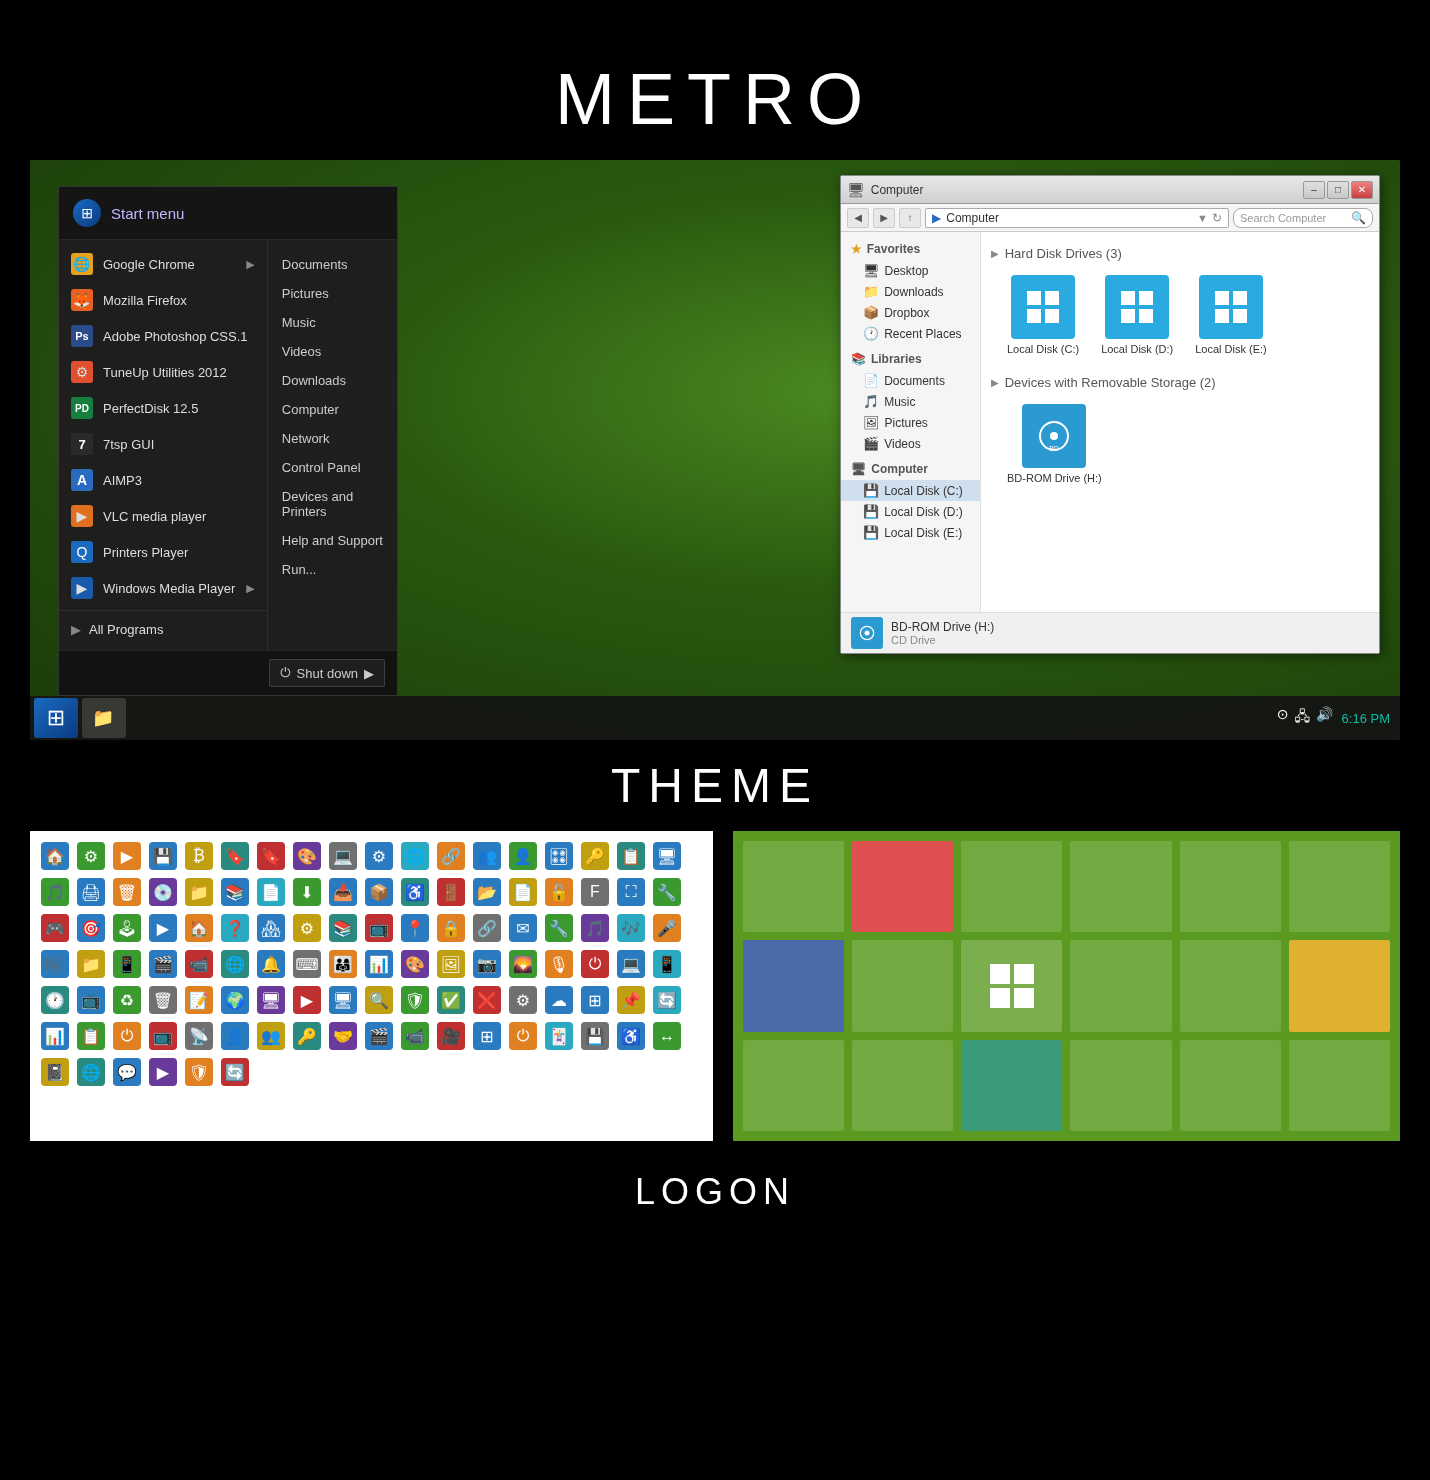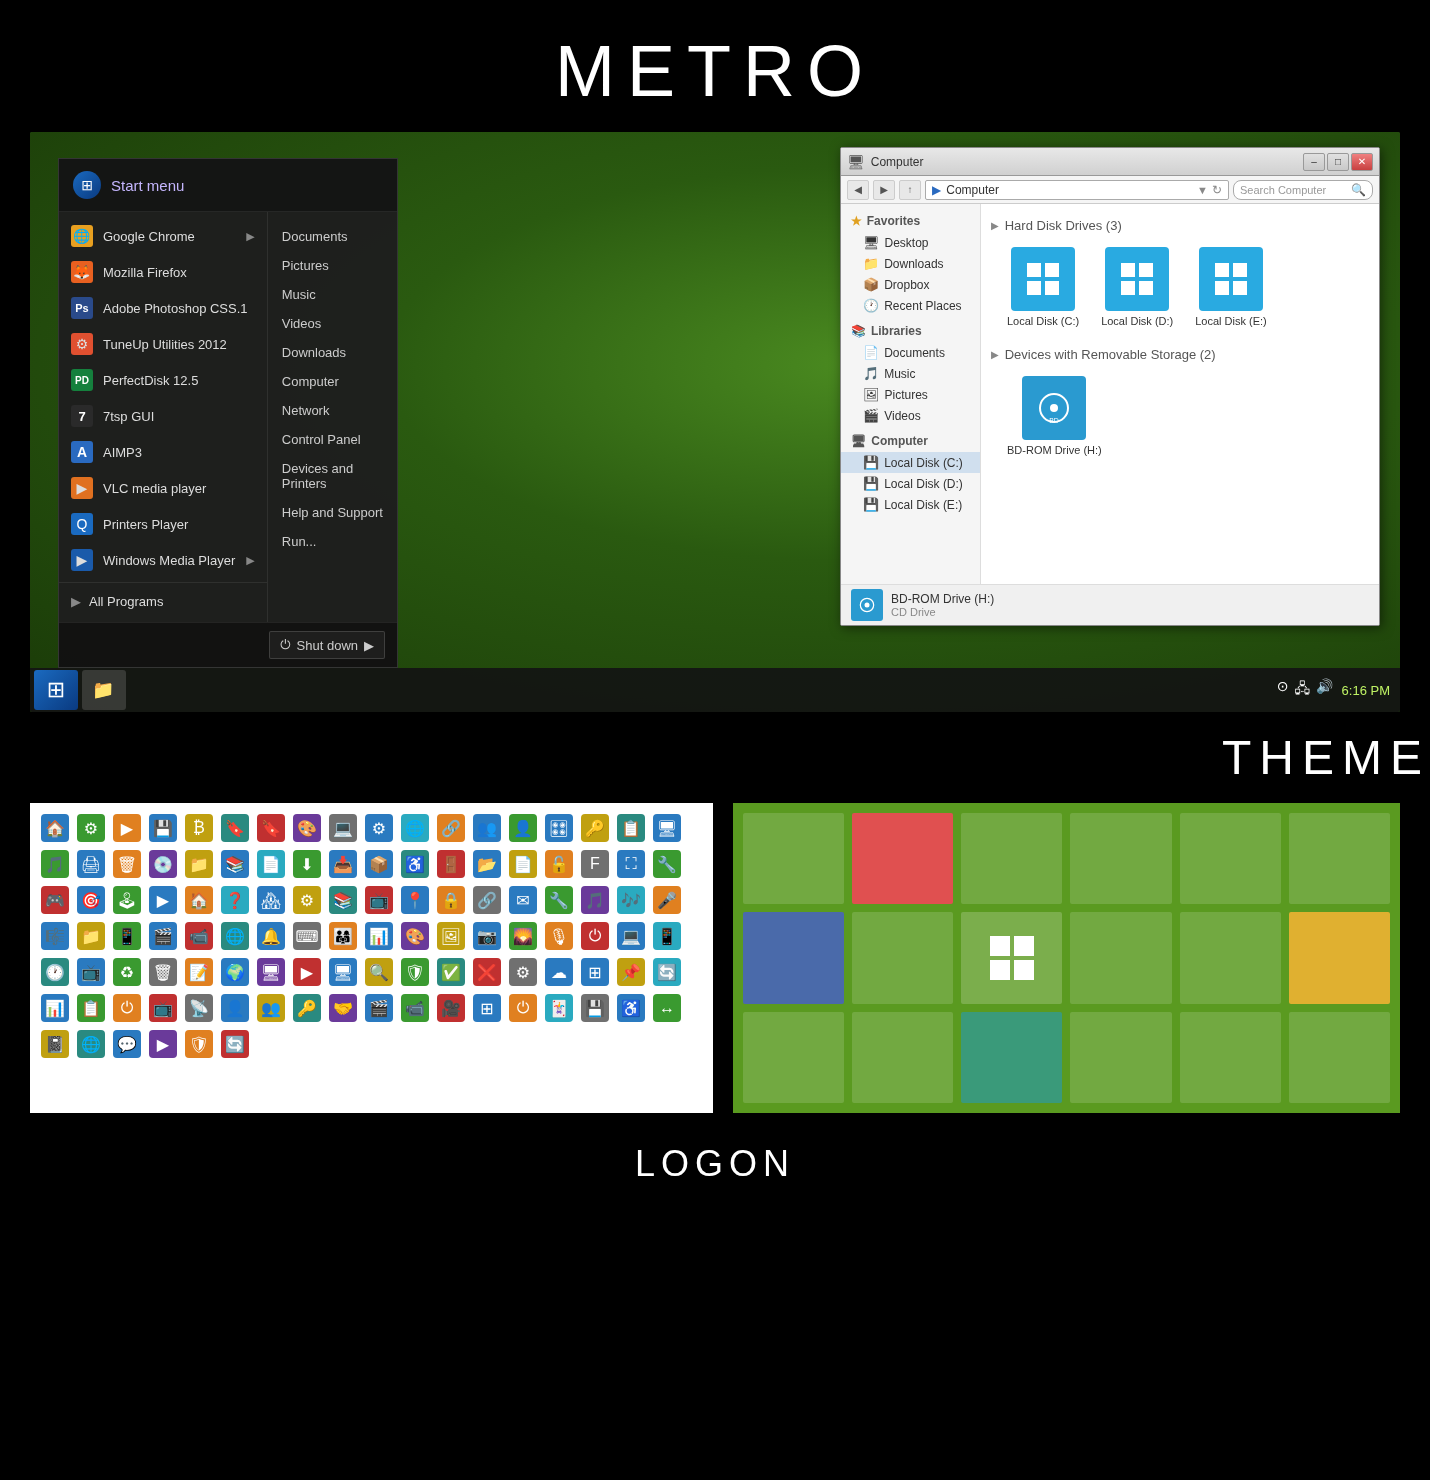--- a/index.html
+++ b/index.html
@@ -13,20 +13,21 @@
 
     
     .page-title {
       text-align: center;
       padding: 30px 0 20px;
       font-size: 72px;
       font-weight: 300;
       letter-spacing: 12px;
       color: #fff;
       font-family: 'Segoe UI Light', Arial, sans-serif;
+      margin-top: 28px;
     }
 
     
     .screenshot-area {
       margin: 0 30px;
       background: #2a4a1a;
       position: relative;
       height: 580px;
       overflow: hidden;
       border-radius: 2px;
@@ -80,21 +81,21 @@
     .taskbar-right {
       position: absolute;
       right: 10px;
       display: flex;
       align-items: center;
       gap: 8px;
     }
 
     .taskbar-time {
       font-size: 13px;
-      color: #bef264;
+      color: #14b8a6;
     }
 
     .taskbar-icons {
       display: flex;
       gap: 6px;
       font-size: 14px;
     }
 
     
     .start-menu {
@@ -459,21 +460,21 @@
       height: 32px;
       background: #2a9ad0;
       border-radius: 3px;
       display: flex;
       align-items: center;
       justify-content: center;
     }
 
     
     .section-label {
-      text-align: right;
+      text-align: center;
       font-size: 48px;
       font-weight: 300;
       letter-spacing: 8px;
       padding: 18px 0;
       font-family: 'Segoe UI Light', Arial, sans-serif;
     }
 
     
     .bottom-row {
       display: flex;

